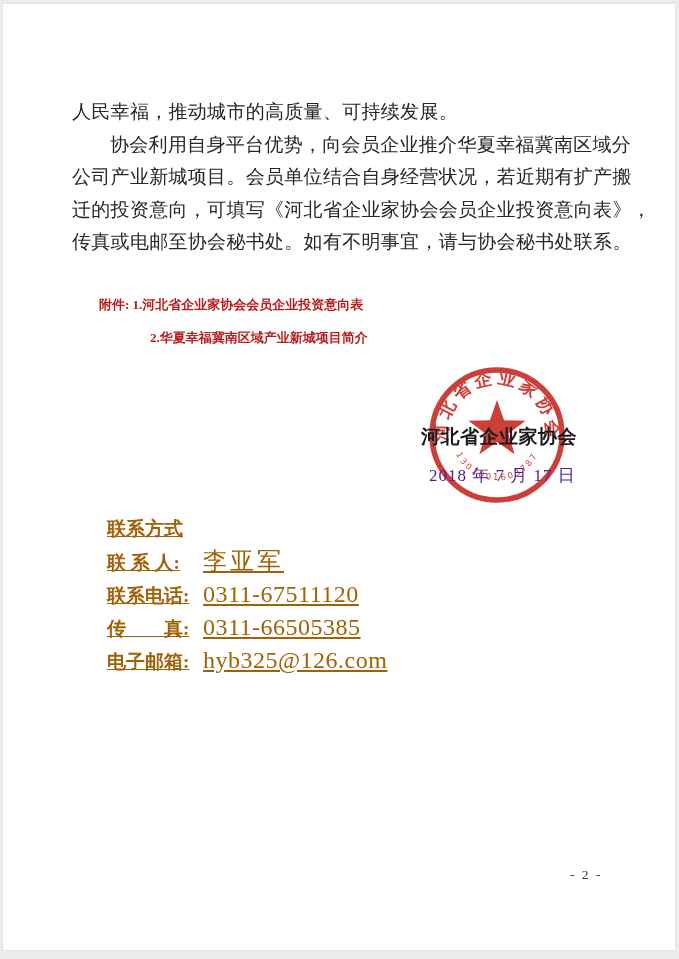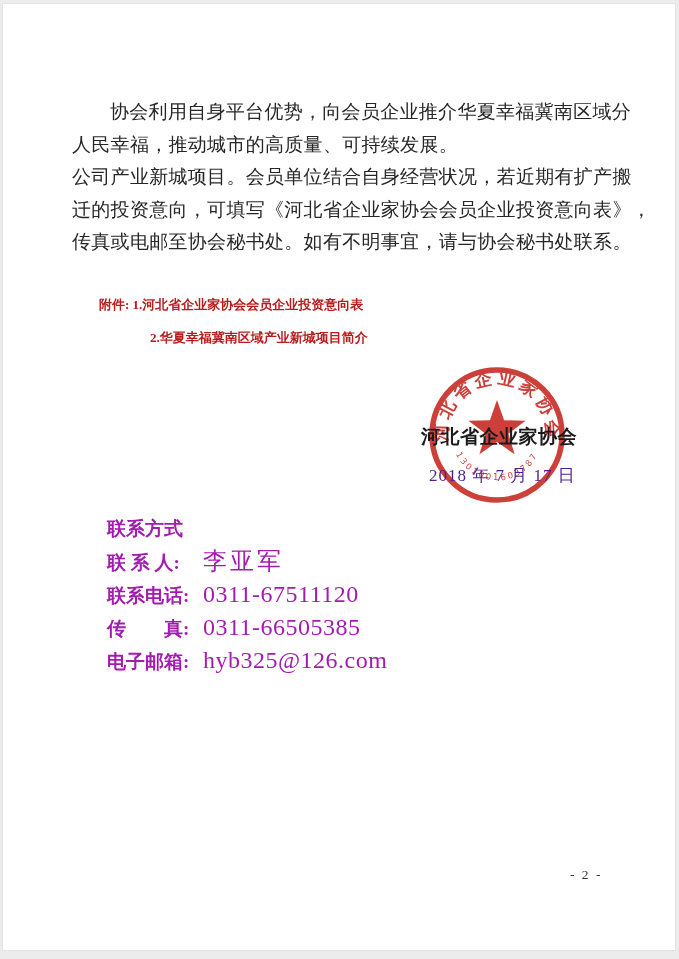--- a/index.html
+++ b/index.html
@@ -57,21 +57,22 @@
     left: 427px; top: 365px;
     width: 140px; height: 140px;
     z-index: 3;
     opacity: 0.92;
   }
 
   
   .contact {
     left: 107px; top: 512px;
     font-size: 19px; line-height: 33px;
-    color: #a21caf;
+    color: #a16207;
+    text-decoration: underline;
   }
   .contact .heading { font-weight: bold; }
   .contact .rows { }
   .contact .row { display: flex; height: 33px; align-items: baseline; }
   .contact .label {
     font-weight: bold;
     width: 90px; white-space: pre;
     flex: 0 0 auto;
   }
   .contact .value {
@@ -87,22 +88,22 @@
     color: #333;
     white-space: pre;
   }
 </style>
 </head>
 <body>
 
 <div class="page-bg"></div>
 
 <div class="abs body-text">
+  <div class="line">人民幸福，推动城市的高质量、可持续发展。</div>
   <div class="line indent">协会利用自身平台优势，向会员企业推介华夏幸福冀南区域分</div>
-  <div class="line">人民幸福，推动城市的高质量、可持续发展。</div>
   <div class="line">公司产业新城项目。会员单位结合自身经营状况，若近期有扩产搬</div>
   <div class="line">迁的投资意向，可填写《河北省企业家协会会员企业投资意向表》，</div>
   <div class="line">传真或电邮至协会秘书处。如有不明事宜，请与协会秘书处联系。</div>
 </div>
 
 <div class="abs attachments">
   <div class="att-line1">附件: 1.河北省企业家协会会员企业投资意向表</div>
   <div class="att-line2">2.华夏幸福冀南区域产业新城项目简介</div>
 </div>
 

